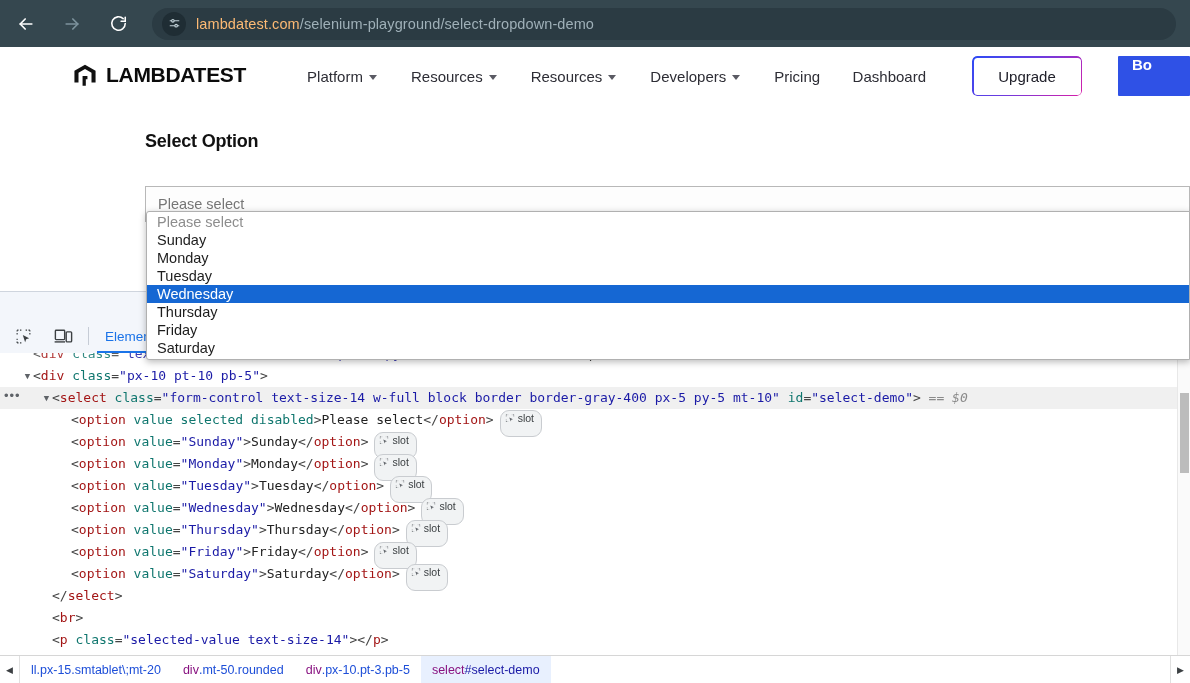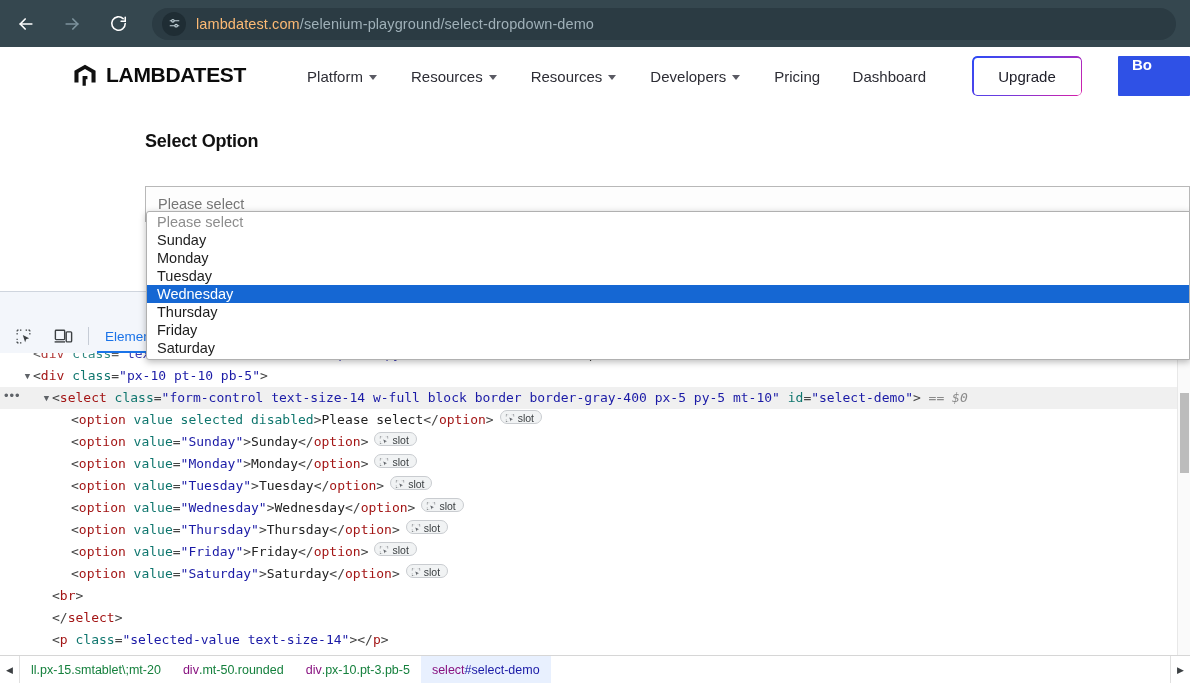--- a/index.html
+++ b/index.html
@@ -162,21 +162,21 @@
   .tag { color: #a31515; }
   .attr { color: #0f766e; }
   .val { color: #1a1aa6; }
   .punct { color: #444444; }
   .txt { color: #222222; }
   .ref { color: #8a8a8a; font-style: italic; }
   .slot-badge {
     display: inline-block; font-family: "Liberation Sans", sans-serif;
     font-size: 10.5px; color: #3c4043; background: #f1f3f4;
     border: 1px solid #c9ccd0; border-radius: 9px;
-    padding: 0 7px 0 4px; height: 14px; line-height: 14px;
+    padding: 0 7px 0 4px; height: 27px; line-height: 14px;
     vertical-align: 2px; margin-left: 6px;
   }
   .slot-badge i {
     display: inline-block; width: 10px; height: 9px; margin-right: 3px;
     vertical-align: -1px;
   }
   .dots-badge {
     position: absolute; left: 4px; top: 4px; width: 22px; height: 15px;
     font-family: "Liberation Sans", sans-serif; font-size: 13px; color: #5f6368;
     line-height: 9px; letter-spacing: 1px;
@@ -203,21 +203,21 @@
     justify-content: center; color: #3c4043; font-size: 9px;
     border-right: 1px solid #e0e0e0; flex: 0 0 auto;
   }
   .bc-item {
     padding: 0 11px; height: 28px; display: flex; align-items: center;
     white-space: nowrap; flex: 0 0 auto;
   }
   .bc-item.active { background: #e8f0fe; }
   .bc-el { color: #881280; }
   .bc-id { color: #1a1aa6; }
-  .bc-cls { color: #15803d; }
+  .bc-cls { color: #1d4ed8; }
 </style>
 </head>
 <body>
 
 <div id="app">
 
   <div class="browser-bar">
     <div class="nav-btn">
       <svg width="20" height="20" viewBox="0 0 24 24" fill="none" stroke="#ffffff" stroke-width="2" stroke-linecap="round" stroke-linejoin="round">
         <line x1="19" y1="12" x2="5" y2="12"></line>
@@ -359,22 +359,22 @@
                 <path d="M10 9 L20 14 L15.5 15.5 L14 20 Z" fill="#5f6368"></path>
               </svg></i>slot</span></div>
         <div class="dom-row"><span style="display:inline-block;width:52px"></span><span class="tri"></span><span class="punct">&lt;</span><span class="tag">option</span><span class="attr"> value</span><span class="punct">=</span><span class="val">"Friday"</span><span class="punct">&gt;</span><span class="txt">Friday</span><span class="punct">&lt;/</span><span class="tag">option</span><span class="punct">&gt;</span><span class="slot-badge"><i><svg viewBox="0 0 24 24" width="10" height="9">
                 <path d="M2 2h5M2 2v5M22 2h-5M22 2v5M2 20h5M2 20v-5" stroke="#5f6368" stroke-width="2" fill="none" stroke-dasharray="2 2"></path>
                 <path d="M10 9 L20 14 L15.5 15.5 L14 20 Z" fill="#5f6368"></path>
               </svg></i>slot</span></div>
         <div class="dom-row"><span style="display:inline-block;width:52px"></span><span class="tri"></span><span class="punct">&lt;</span><span class="tag">option</span><span class="attr"> value</span><span class="punct">=</span><span class="val">"Saturday"</span><span class="punct">&gt;</span><span class="txt">Saturday</span><span class="punct">&lt;/</span><span class="tag">option</span><span class="punct">&gt;</span><span class="slot-badge"><i><svg viewBox="0 0 24 24" width="10" height="9">
                 <path d="M2 2h5M2 2v5M22 2h-5M22 2v5M2 20h5M2 20v-5" stroke="#5f6368" stroke-width="2" fill="none" stroke-dasharray="2 2"></path>
                 <path d="M10 9 L20 14 L15.5 15.5 L14 20 Z" fill="#5f6368"></path>
               </svg></i>slot</span></div>
+        <div class="dom-row"><span style="display:inline-block;width:33px"></span><span class="tri"></span><span class="punct">&lt;/</span><span class="tag">select</span><span class="punct">&gt;</span></div>
         <div class="dom-row"><span style="display:inline-block;width:33px"></span><span class="tri"></span><span class="punct">&lt;</span><span class="tag">br</span><span class="punct">&gt;</span></div>
-        <div class="dom-row"><span style="display:inline-block;width:33px"></span><span class="tri"></span><span class="punct">&lt;/</span><span class="tag">select</span><span class="punct">&gt;</span></div>
         <div class="dom-row"><span style="display:inline-block;width:33px"></span><span class="tri"></span><span class="punct">&lt;</span><span class="tag">p</span><span class="attr"> class</span><span class="punct">=</span><span class="val">"selected-value text-size-14"</span><span class="punct">&gt;</span><span class="punct">&lt;/</span><span class="tag">p</span><span class="punct">&gt;</span></div>
       </div>
     <div class="dom-scroll">
       <div class="dom-scroll-thumb"></div>
     </div>
 
     <div class="breadcrumb">
       <div class="bc-arrow">◀</div>
       <div id="bcitems" style="display:flex;align-items:center;flex:1;overflow:hidden;">
           <div class="bc-item">

